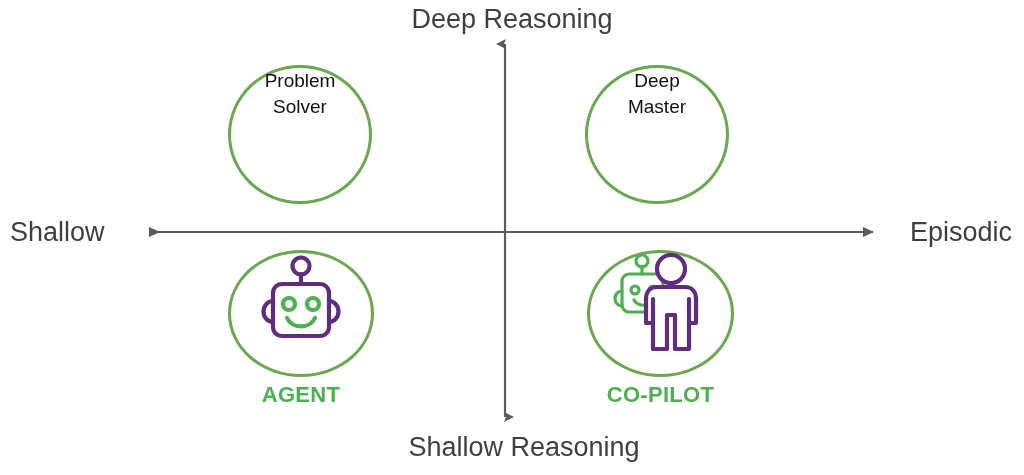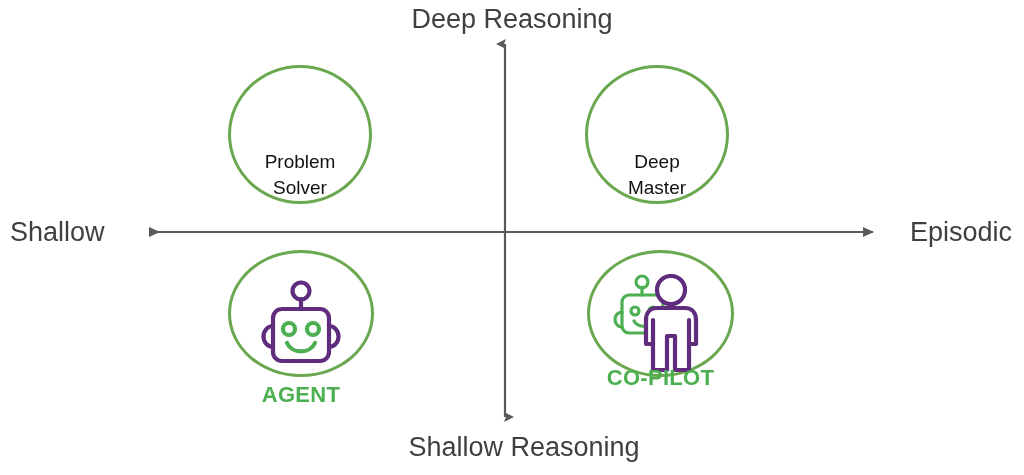--- a/index.html
+++ b/index.html
@@ -58,21 +58,21 @@
   }
 
   
   .bubble {
     position: absolute;
     border-radius: 50%;
     border: 3px solid #6aa84f;
     background: #ffffff;
     box-sizing: border-box;
     display: flex;
-    align-items: flex-end;
+    align-items: flex-start;
     justify-content: center;
   }
   .bubble-text {
     color: #111111;
     font-size: 19px;
     line-height: 1.38;
     text-align: center;
     white-space: pre-line;
   }
 
@@ -115,21 +115,21 @@
     text-align: center;
     white-space: nowrap;
   }
   #caption-agent {
     left: 228px;
     top: 382px;
     width: 146px;
   }
   #caption-copilot {
     left: 587px;
-    top: 365px;
+    top: 382px;
     width: 147px;
   }
 </style>
 </head>
 <body>
 
 <div id="canvas">
 
   <svg class="axis-svg" viewBox="0 0 1024 475">
     <defs>

